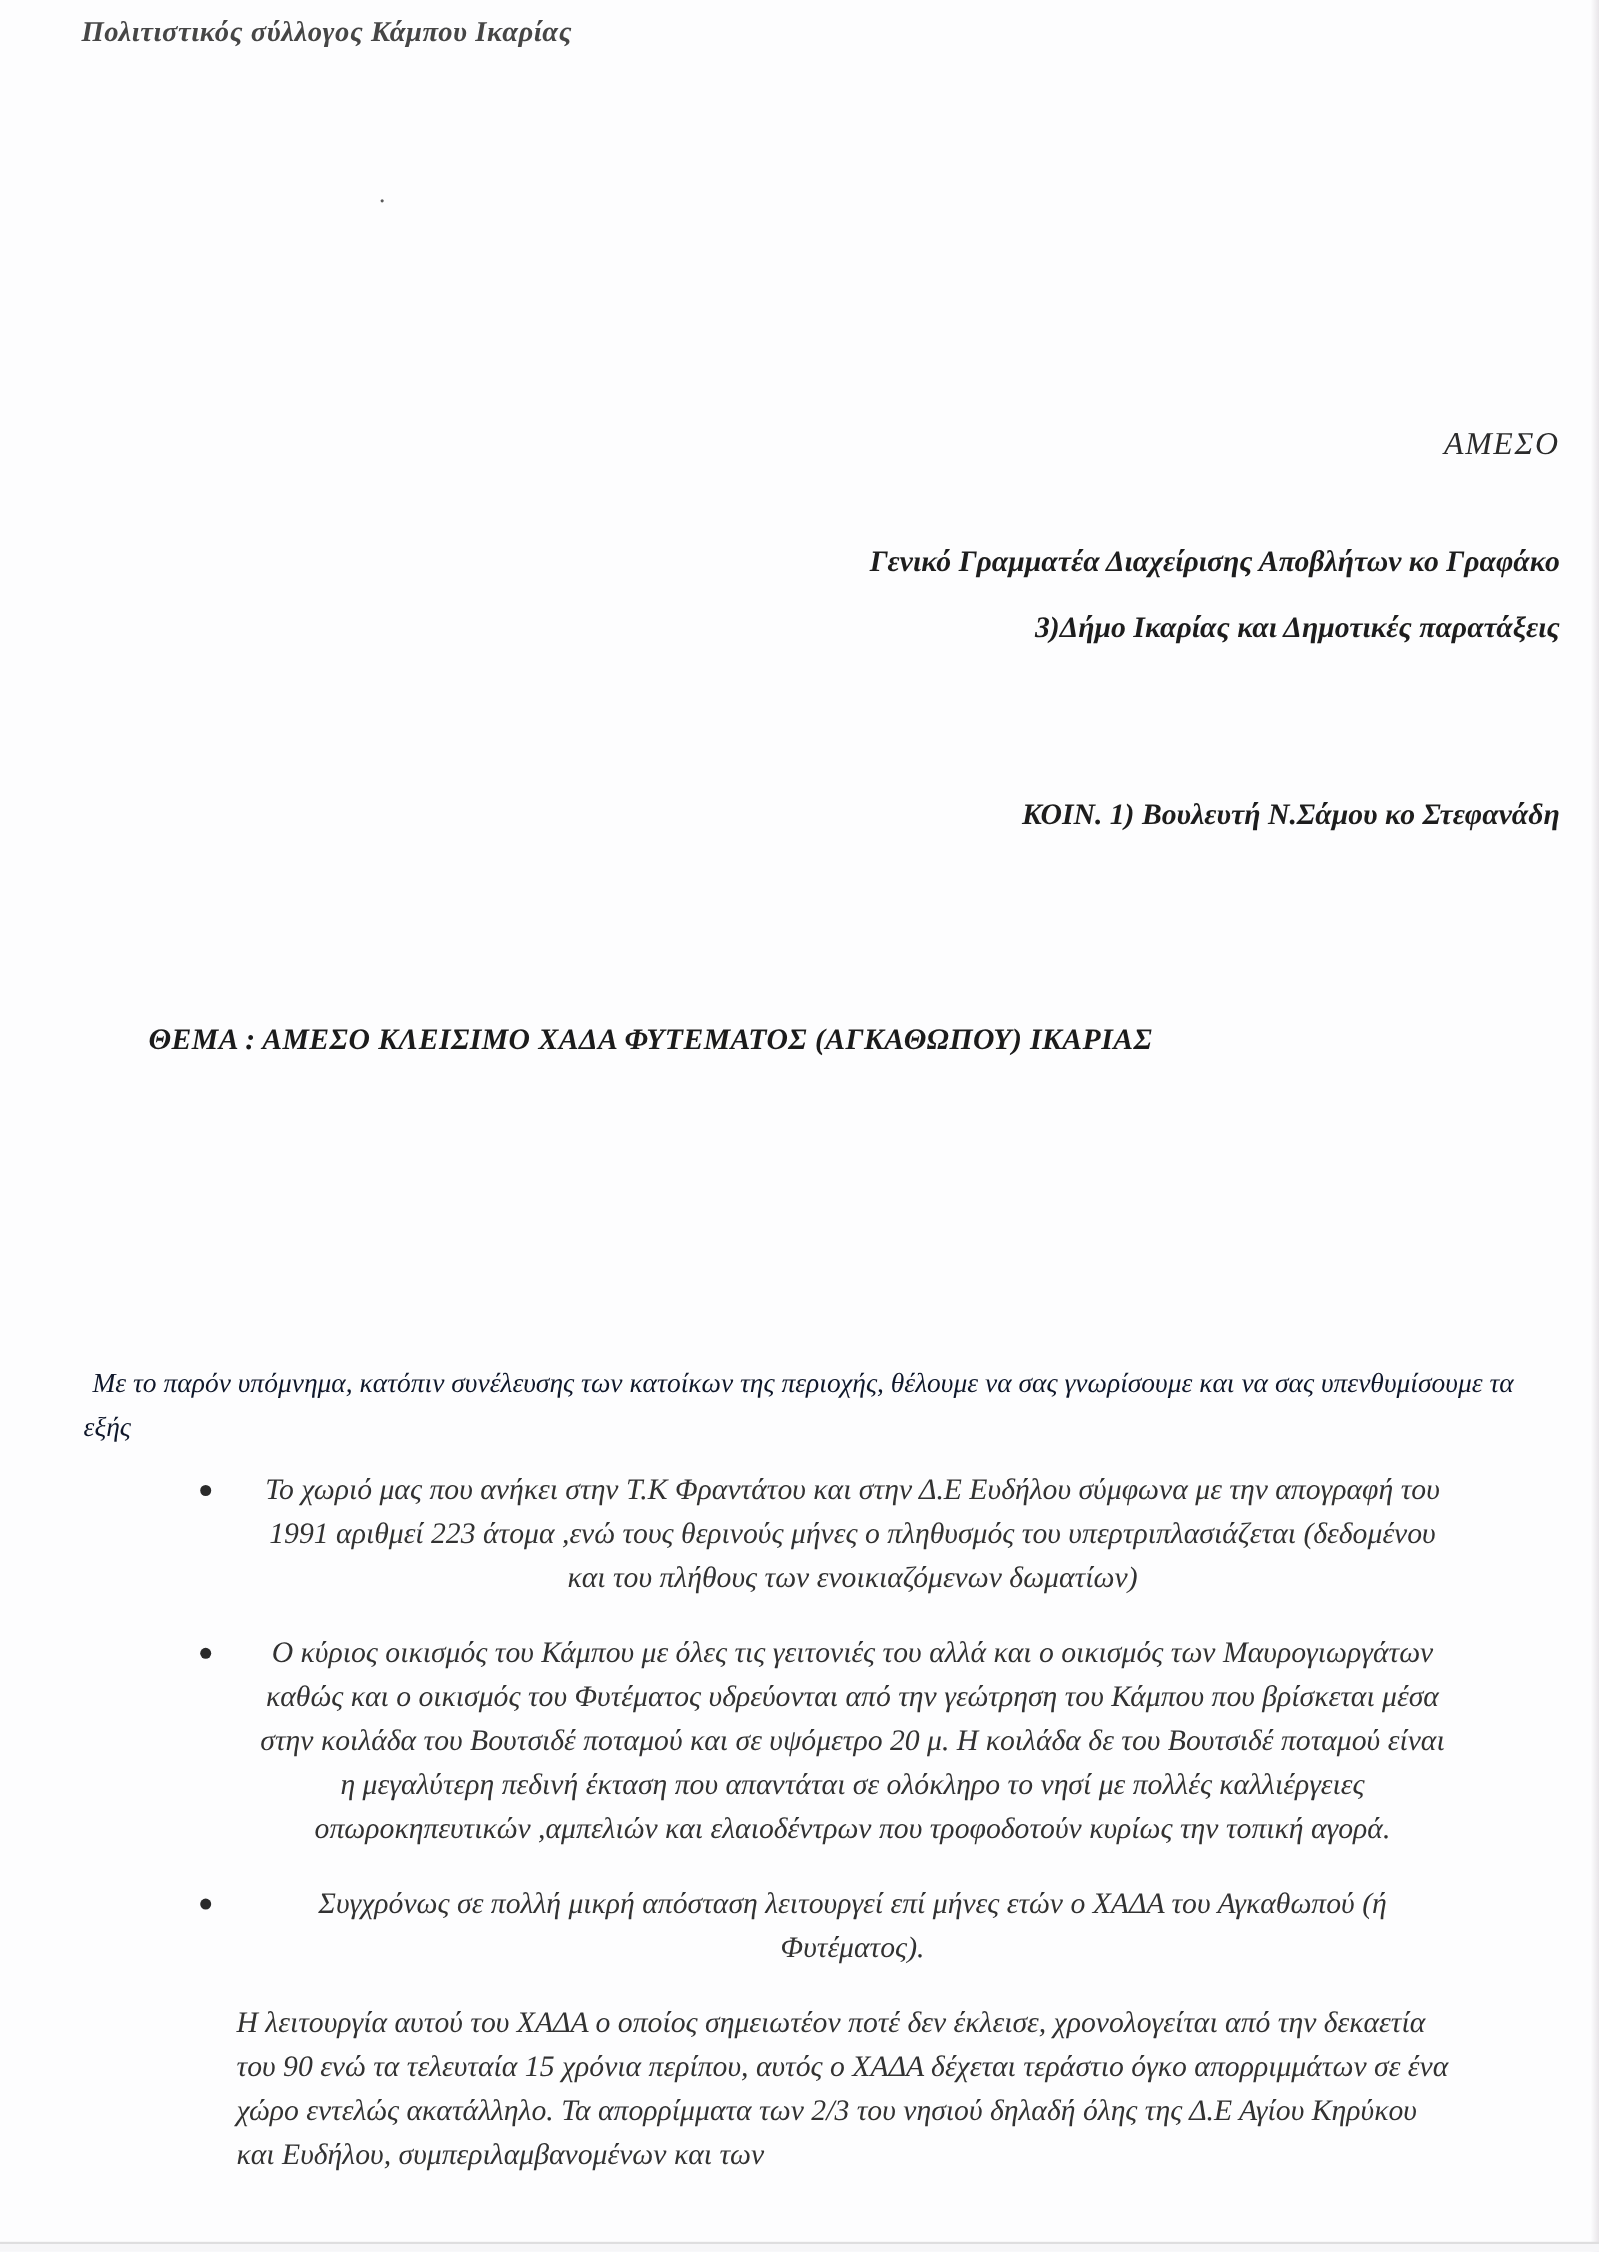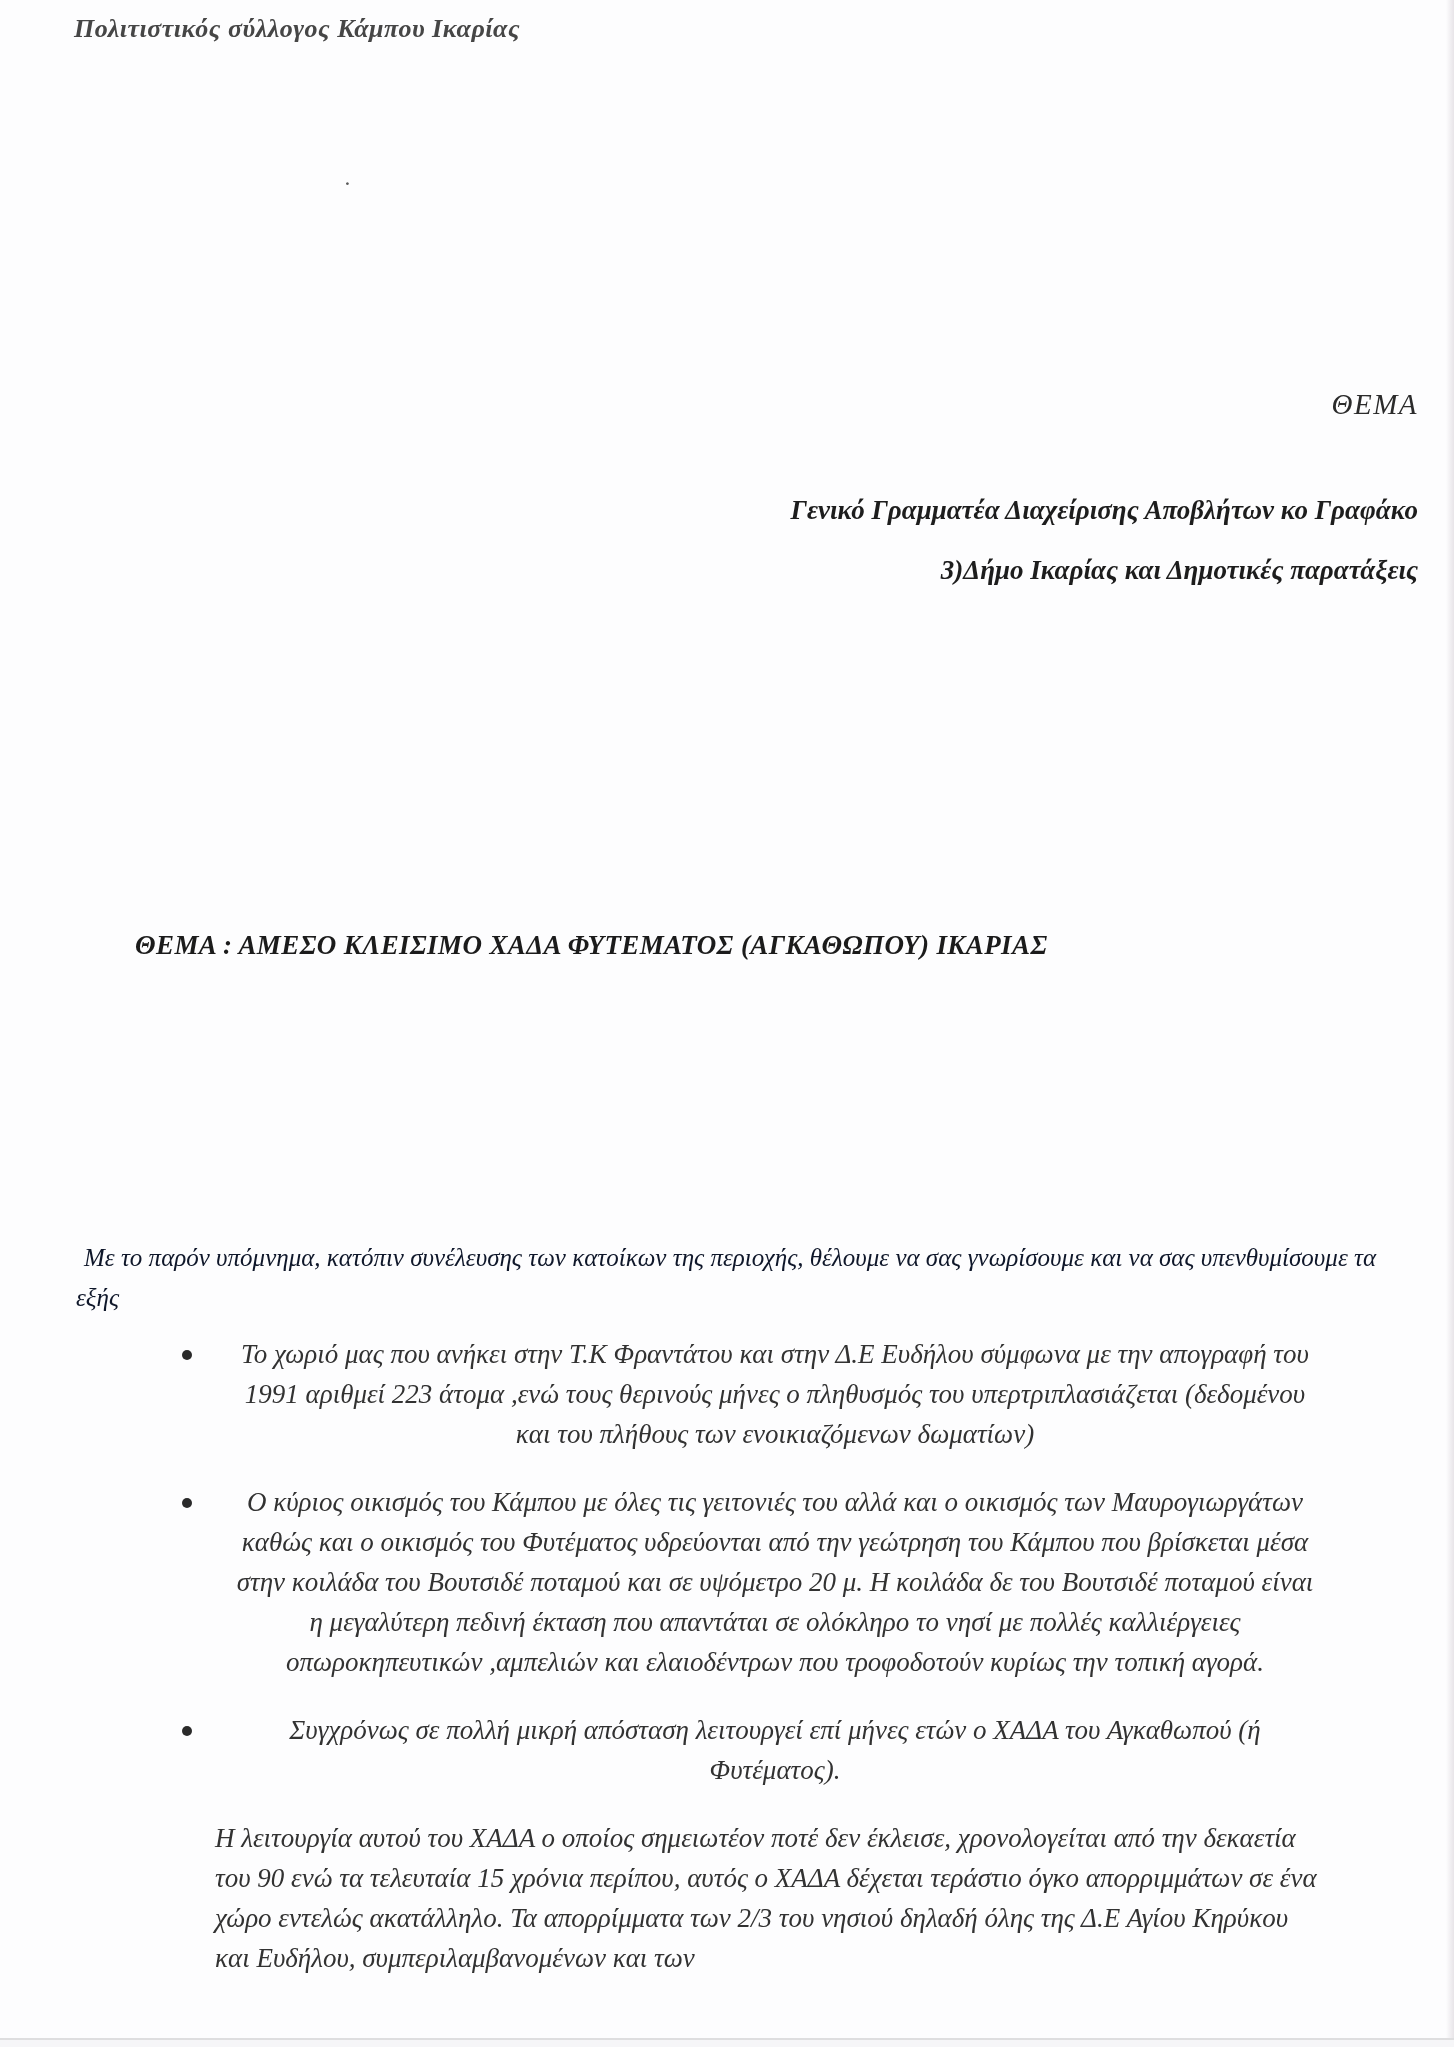--- a/index.html
+++ b/index.html
@@ -151,28 +151,29 @@
     background: #f6f6f8;
   }
 </style>
 </head>
 <body>
 
 <div class="org-header">Πολιτιστικός σύλλογος Κάμπου Ικαρίας</div>
 
 <div class="stray-dot">.</div>
 
-<div class="pros-label">ΘΕΜΑ</div>
+<div class="pros-label">ΑΜΕΣΟ</div>
 
 <div class="recipients">
   <div class="line">Γενικό Γραμματέα Διαχείρισης Αποβλήτων κο Γραφάκο</div>
   <div class="line">3)Δήμο Ικαρίας και Δημοτικές παρατάξεις</div>
 </div>
 
 <div class="koin-block">
+  <div class="line">ΚΟΙΝ.  1) Βουλευτή Ν.Σάμου κο Στεφανάδη</div>
 </div>
 
 <div class="subject">ΘΕΜΑ : ΑΜΕΣΟ ΚΛΕΙΣΙΜΟ ΧΑΔΑ ΦΥΤΕΜΑΤΟΣ (ΑΓΚΑΘΩΠΟΥ) ΙΚΑΡΙΑΣ</div>
 
 <div class="intro">Με το παρόν υπόμνημα, κατόπιν συνέλευσης των κατοίκων της περιοχής, θέλουμε να σας γνωρίσουμε και να σας  υπενθυμίσουμε τα εξής</div>
 
 <div class="body-block">
   <div class="bullet-item">
     <div class="bullet-gutter">
       <span class="bullet-dot"></span>

